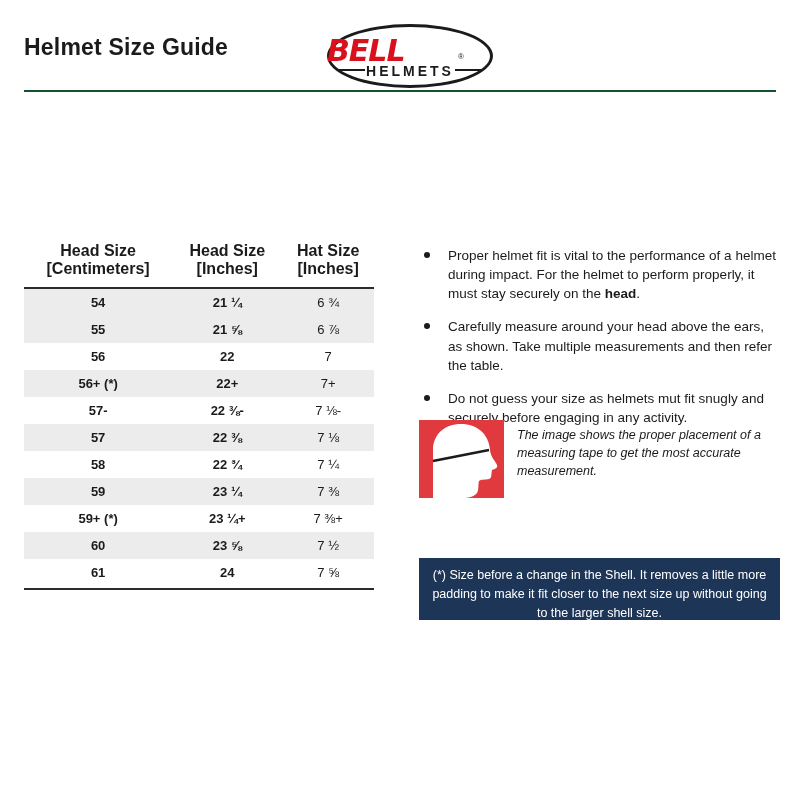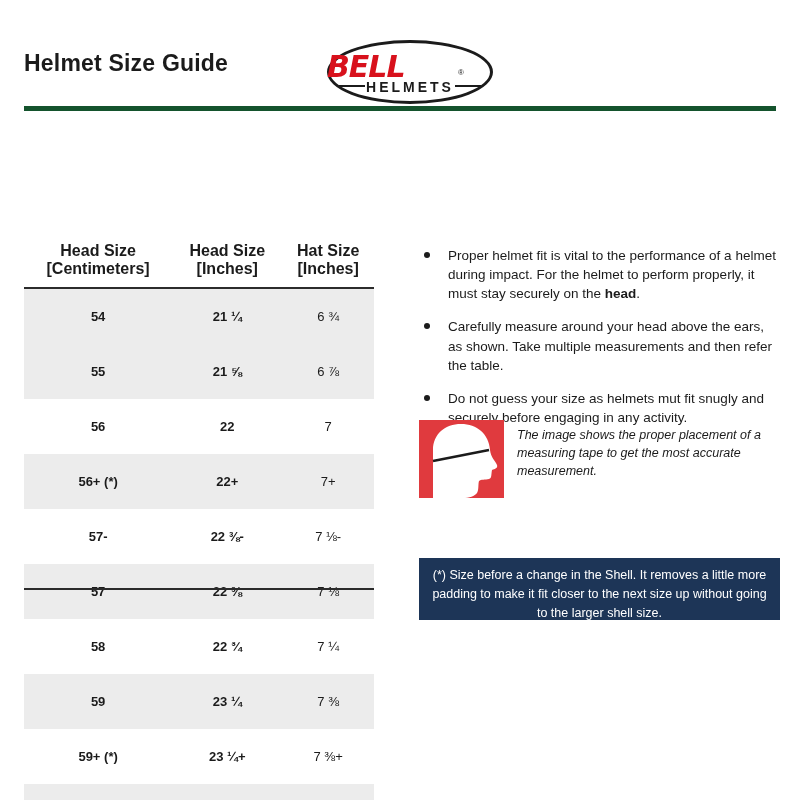--- a/index.html
+++ b/index.html
@@ -23,24 +23,24 @@
     top: 152px;
     width: 800px;
     height: 470px;
     background: #ffffff;
   }
 
   
   .header {
     position: absolute;
     left: 24px;
-    top: 44px;
+    top: 28px;
     width: 752px;
     height: 62px;
-    border-bottom: 5px solid #14532d;
+    border-bottom: 2px solid #14532d;
   }
   .guide-title {
     position: absolute;
     left: 0;
     top: 6px;
     font-size: 23px;
     font-weight: bold;
     color: #1b1b1b;
     letter-spacing: .2px;
   }
@@ -123,21 +123,21 @@
     line-height: 1.15;
     border-bottom: 2px solid #2b2b2b;
     vertical-align: top;
   }
   .table th span.unit {
     display: block;
     font-weight: bold;
   }
   .table td {
     text-align: center;
-    padding: 20px 2px;
+    padding: 6px 2px;
     height: 14px;
     font-size: 13px;
   }
   .table td.cm, .table td.inch { font-weight: bold; }
   .table tr.alt td { background: #ececec; }
   .table tr.plain td { background: #ffffff; }
   .table-bottom-rule {
     position: absolute;
     left: 24px;
     top: 588px;

